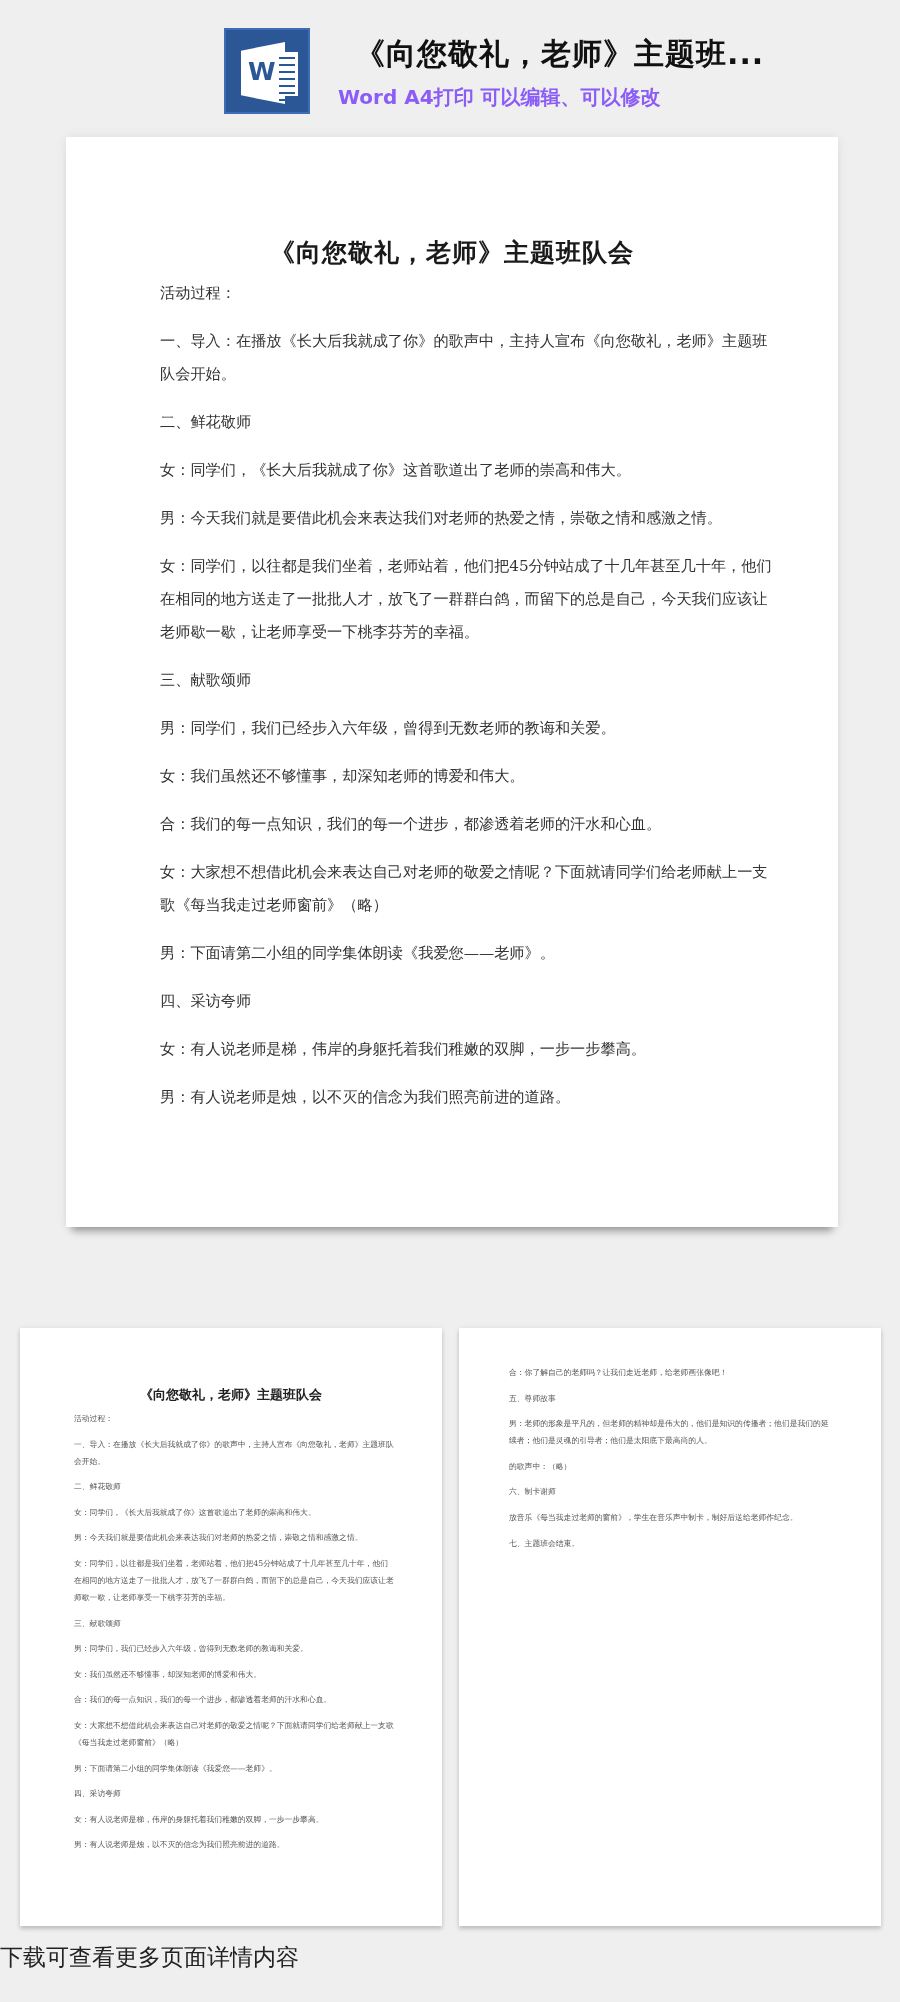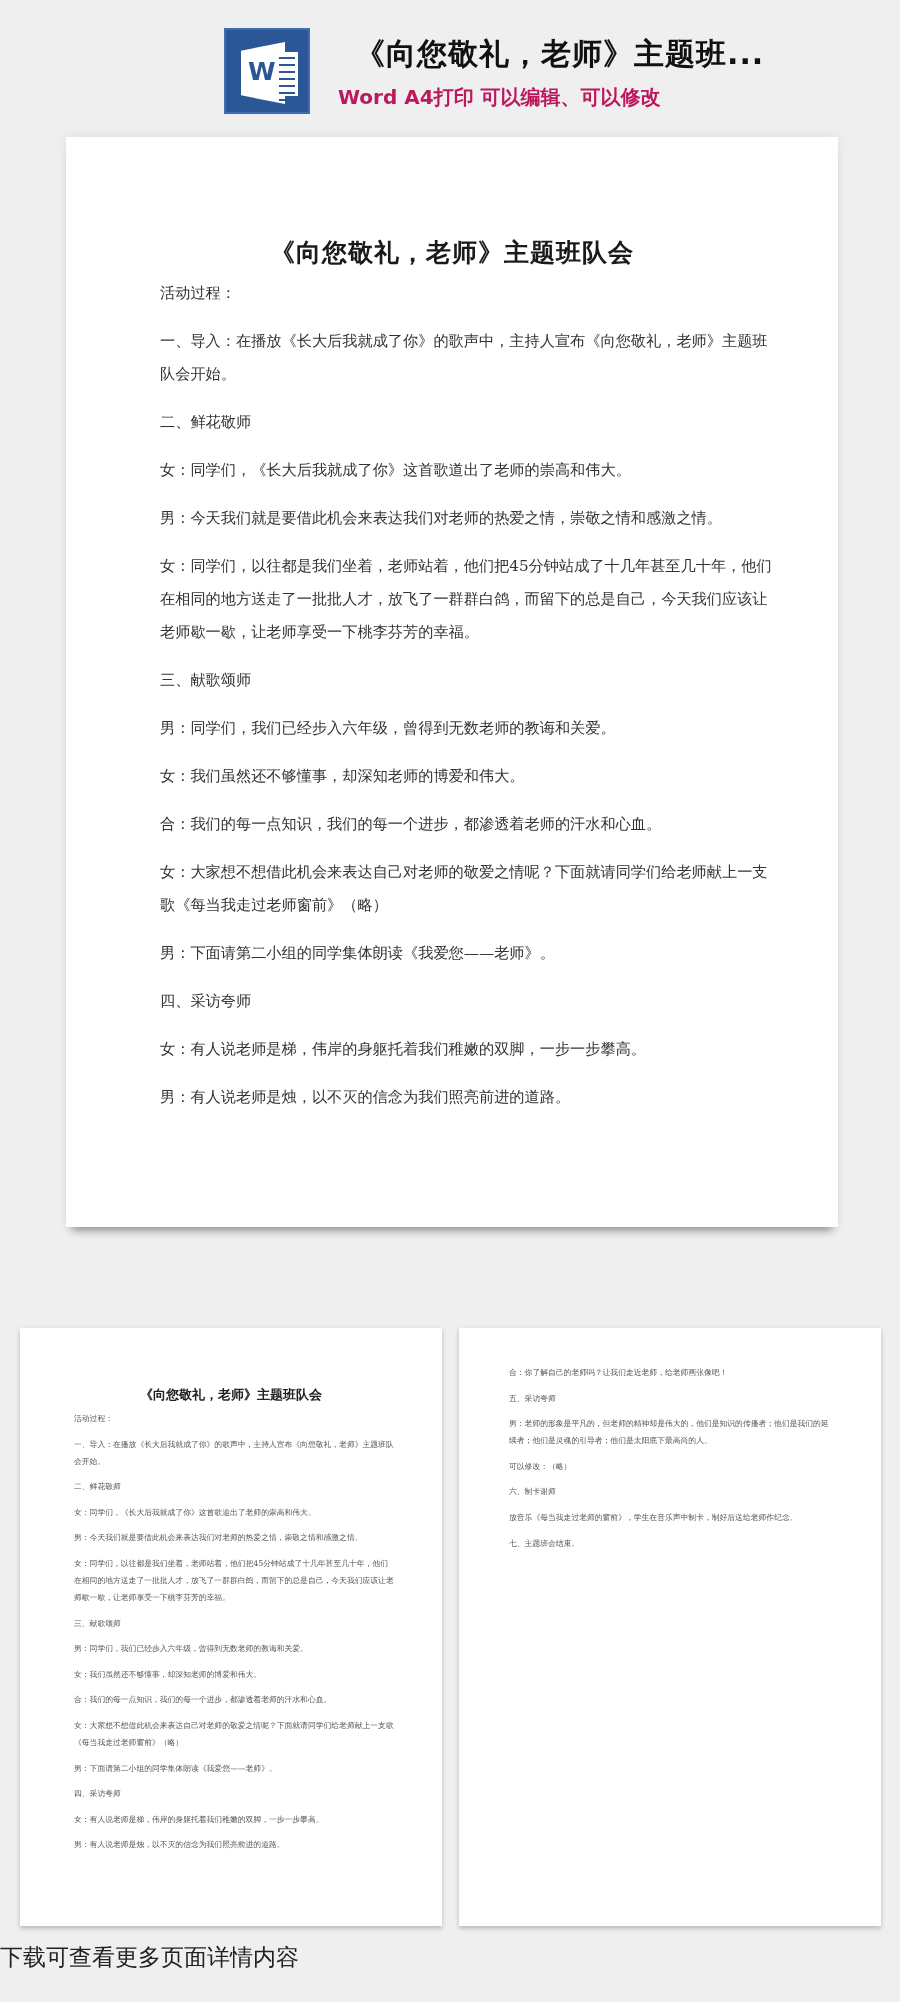--- a/index.html
+++ b/index.html
@@ -65,21 +65,21 @@
       color: #111;
       letter-spacing: 1px;
       white-space: nowrap;
     }
     .header-subtitle {
       position: absolute;
       left: 338px; top: 84px;
       font-family: "DejaVu Sans", sans-serif;
       font-weight: bold;
       font-size: 20px;
-      color: #be185d;
+      color: #8b5cf6;
       white-space: nowrap;
     }
 
     
     .main-page {
       position: absolute;
       left: 66px; top: 137px;
       width: 772px; height: 1090px;
       background: #fff;
       box-shadow: 0 10px 8px -6px rgba(0,0,0,0.35), 0 0 10px rgba(0,0,0,0.08);
@@ -207,22 +207,22 @@
     <p>男：下面请第二小组的同学集体朗读《我爱您——老师》。</p>
     <p>四、采访夸师</p>
     <p>女：有人说老师是梯，伟岸的身躯托着我们稚嫩的双脚，一步一步攀高。</p>
     <p>男：有人说老师是烛，以不灭的信念为我们照亮前进的道路。</p>
   </div>
 </div>
 
 <div class="thumb thumb-right">
   <div class="thumb-body">
     <p>合：你了解自己的老师吗？让我们走近老师，给老师画张像吧！</p>
-    <p>五、采访夸师</p>
+    <p>五、尊师故事</p>
     <p>男：老师的形象是平凡的，但老师的精神却是伟大的，他们是知识的传播者；他们是我们的延续者；他们是灵魂的引导者；他们是太阳底下最高尚的人。</p>
-    <p>可以修改：（略）</p>
+    <p>的歌声中：（略）</p>
     <p>六、制卡谢师</p>
     <p>放音乐《每当我走过老师的窗前》，学生在音乐声中制卡，制好后送给老师作纪念。</p>
     <p>七、主题班会结束。</p>
   </div>
 </div>
 
 <div class="footer-note">下载可查看更多页面详情内容</div>
 
 </body></html>

